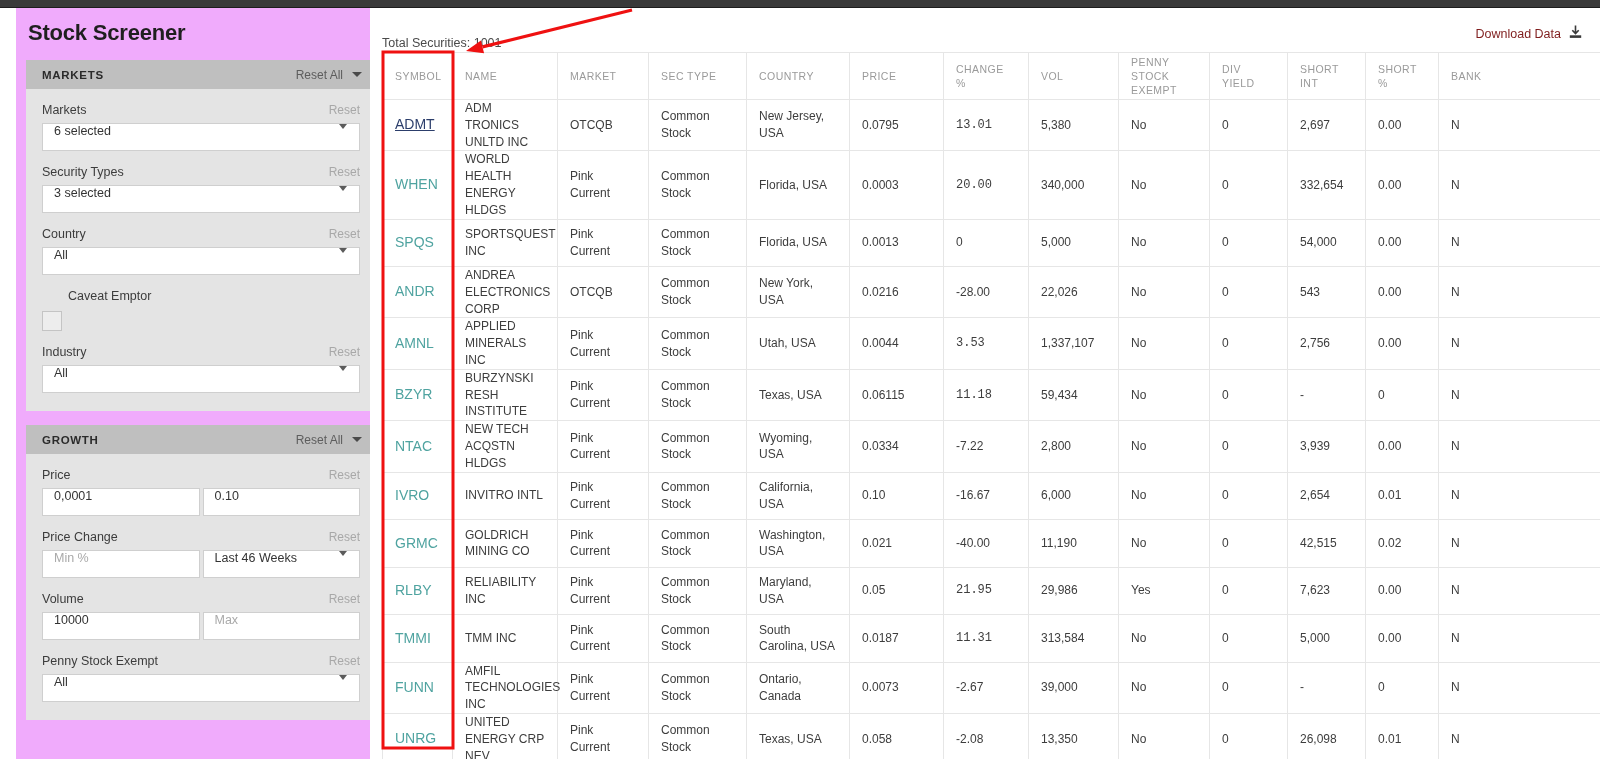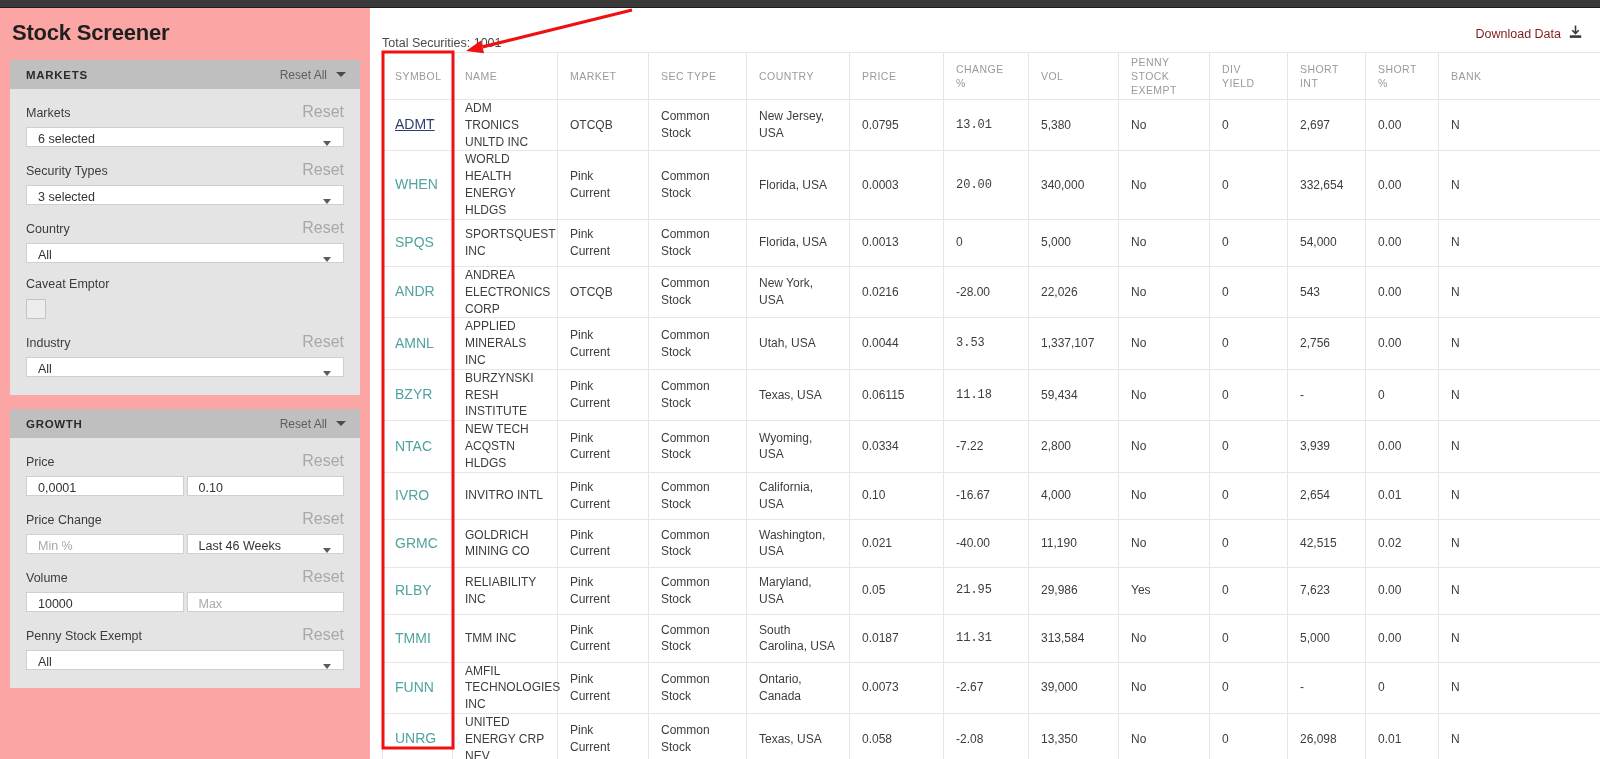--- a/index.html
+++ b/index.html
@@ -13,23 +13,23 @@
 
   
   .top-chrome {
     position: absolute; left: 0; top: 0; width: 1600px; height: 8px;
     background: #3a3a3a;
     border-bottom: 1px solid #1d1d1d;
   }
 
   
   .sidebar {
-    position: absolute; left: 0; top: 8px;
+    position: absolute; left: 16px; top: 8px;
     width: 370px; height: 751px;
-    background: #fca5a5;
+    background: #f0abfc;
     padding: 0 10px;
   }
   .page-title {
     font-size: 22px; font-weight: bold; color: #1f1f1f;
     letter-spacing: -0.2px;
     padding: 12px 0 14px 2px;
   }
 
   .panel { background: #e4e4e4; margin-bottom: 14px; }
   .panel-head {
@@ -53,27 +53,27 @@
 
   .panel-body { padding: 14px 16px 18px 16px; }
 
   .field { margin-bottom: 14px; }
   .field:last-child { margin-bottom: 0; }
   .field-label-row {
     display: flex; align-items: baseline; justify-content: space-between;
     margin-bottom: 6px;
   }
   .field-label { font-size: 12.5px; color: #3c3c3c; }
-  .field-reset { font-size: 16px; color: #a8a8a8; }
+  .field-reset { font-size: 12px; color: #a8a8a8; }
 
   .select-box, .text-box {
     background: #ffffff;
     border: 1px solid #cfcfcf;
-    height: 20px;
-    display: flex; align-items: flex-end;
+    height: 28px;
+    display: flex; align-items: flex-start;
     padding: 0 9px 0 11px;
     font-size: 12.5px;
     color: #333333;
     position: relative;
   }
   .select-box { justify-content: space-between; }
   .select-caret {
     width: 0; height: 0;
     border-left: 4.5px solid transparent;
     border-right: 4.5px solid transparent;
@@ -83,21 +83,21 @@
   .text-box.placeholder, .select-box .placeholder { color: #a9a9a9; }
 
   .pair { display: flex; gap: 3px; }
   .pair > * { flex: 1; }
 
   .checkbox-sq {
     width: 20px; height: 20px;
     background: #ededed;
     border: 1px solid #c4c4c4;
   }
-  .field.cb .field-label-row { margin-bottom: 8px; }
+  .field.cb .field-label-row { margin-bottom: 8px; margin-left: 26px; }
 
   
   .main {
     position: absolute; left: 370px; top: 8px;
     width: 1230px; height: 751px;
     background: #ffffff;
   }
   .main-top {
     display: flex; align-items: flex-start; justify-content: space-between;
     padding: 17px 18px 0 12px;
@@ -462,21 +462,21 @@
             <td>N</td>
           </tr>
           <tr>
             <td class="sym"><a>IVRO</a></td>
             <td>INVITRO INTL</td>
             <td>Pink Current</td>
             <td>Common Stock</td>
             <td>California, USA</td>
             <td>0.10</td>
             <td class="neg">-16.67</td>
-            <td>4,000</td>
+            <td>6,000</td>
             <td>No</td>
             <td>0</td>
             <td>2,654</td>
             <td>0.01</td>
             <td>N</td>
           </tr>
           <tr>
             <td class="sym"><a>GRMC</a></td>
             <td>GOLDRICH MINING CO</td>
             <td>Pink Current</td>

